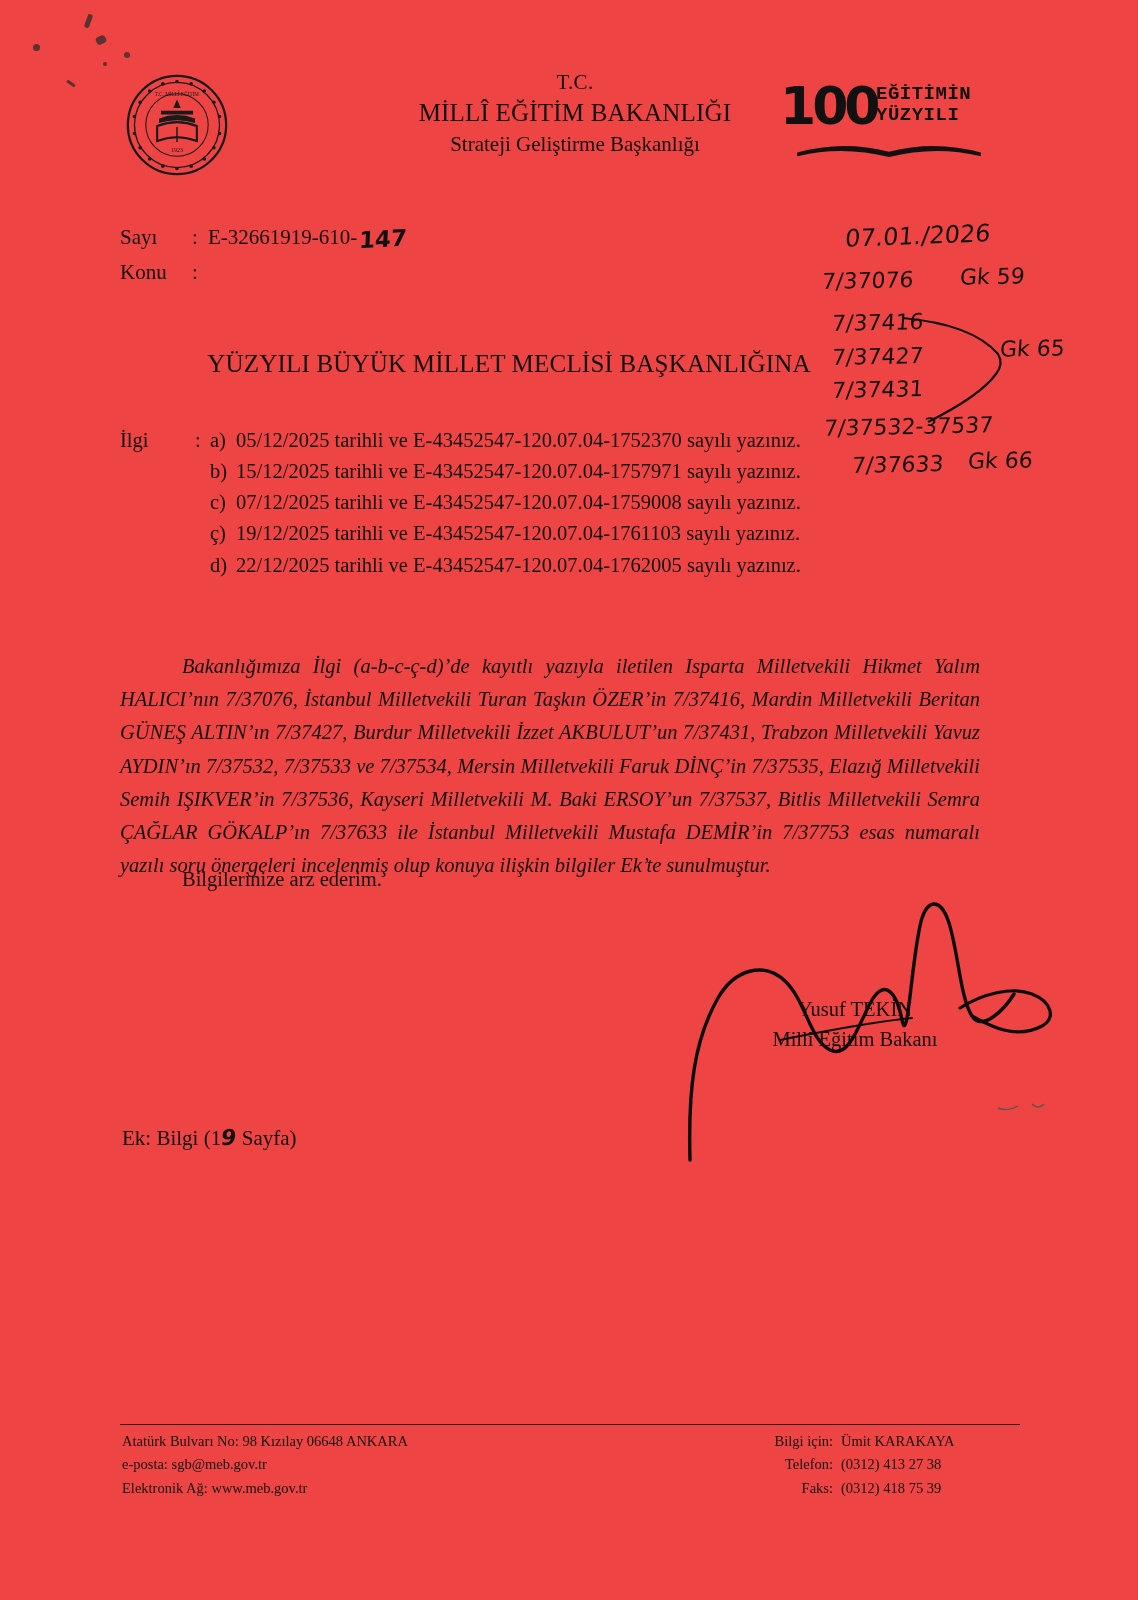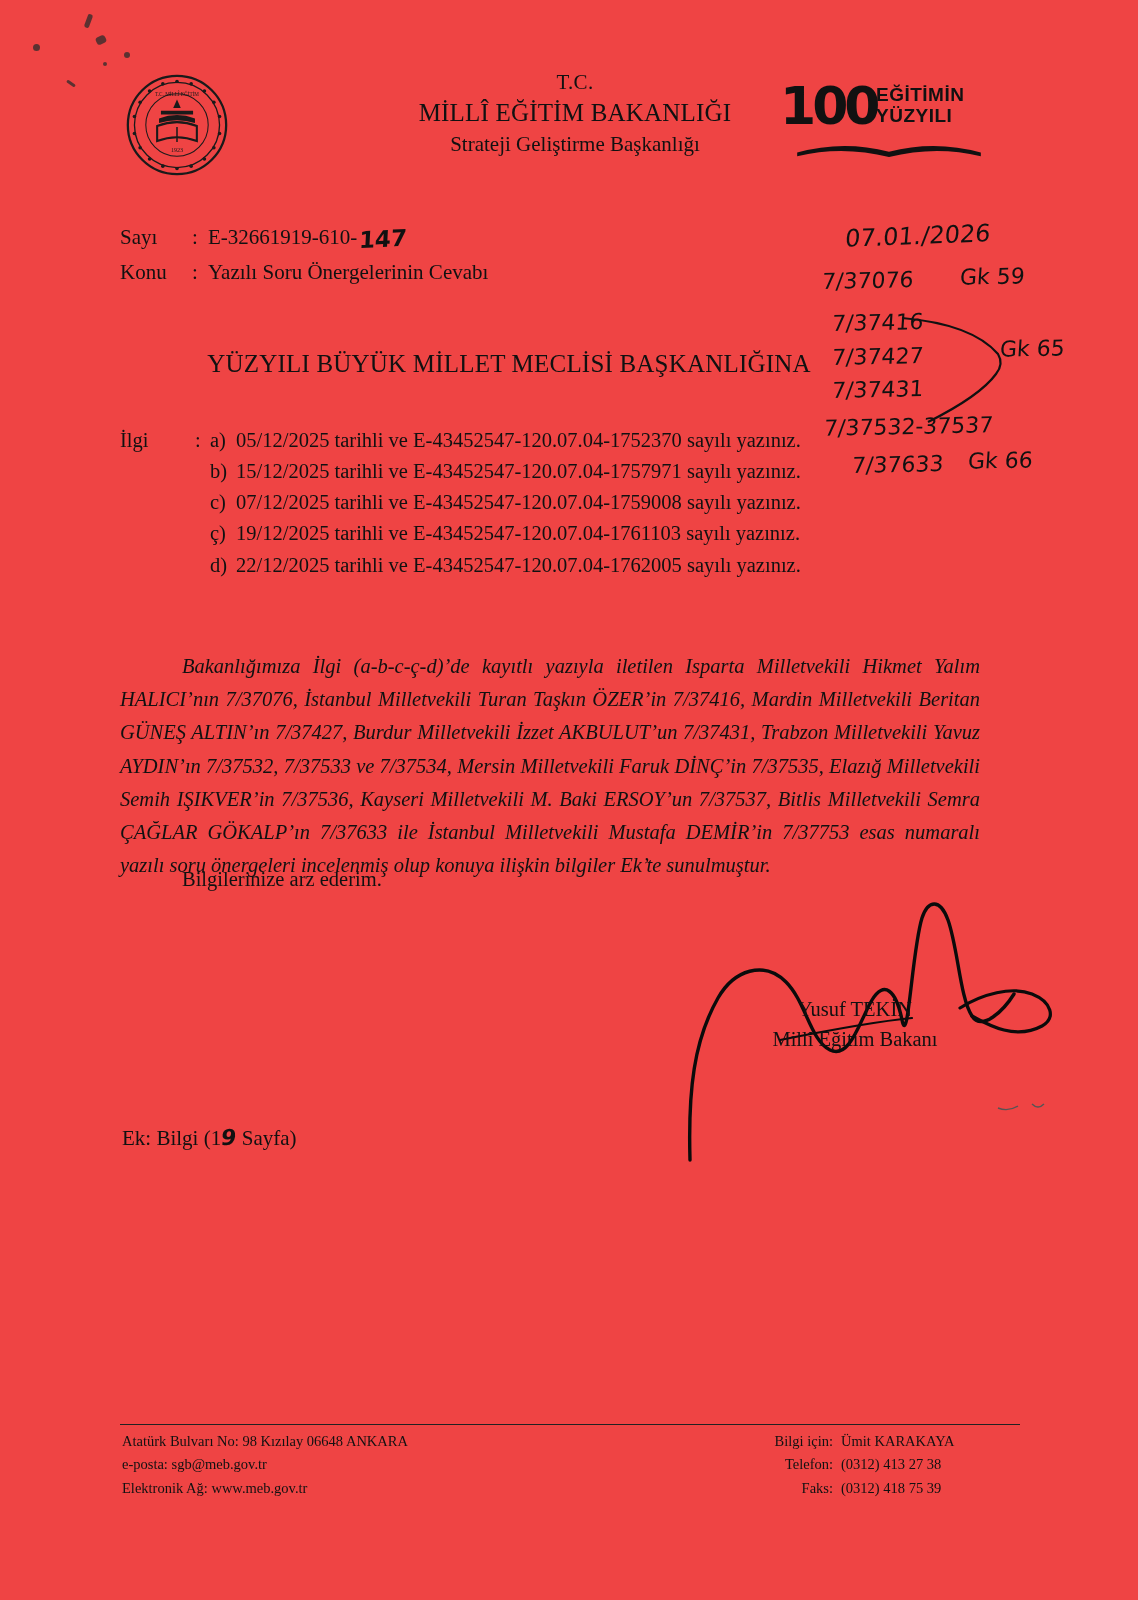--- a/index.html
+++ b/index.html
@@ -72,21 +72,21 @@
     font-weight: bold;
     font-size: 52px;
     letter-spacing: -4px;
     line-height: 1;
     color: #111;
   }
   .logo100 .lines {
     position: absolute;
     left: 96px;
     top: 6px;
-    font-family: Liberation Sans, sans-serif;
+    font-family: Liberation Mono, monospace;
     font-weight: bold;
     font-size: 19px;
     line-height: 1.12;
     letter-spacing: .5px;
   }
   .logo100 .book {
     position: absolute;
     left: 4px;
     top: 60px;
     width: 210px;
@@ -312,21 +312,20 @@
   <div class="meta">
     <div class="meta-row">
       <span class="meta-key">Sayı</span>
       <span class="meta-colon">:</span>
       <span>E-32661919-610-</span>
       <span class="sayi-hand">147</span>
     </div>
     <div class="meta-row">
       <span class="meta-key">Konu</span>
       <span class="meta-colon">:</span>
-      <span>Yazılı Soru Önergelerinin Cevabı</span>
     </div>
   </div>
 
   <div class="hand skew" style="left:845px;top:222px;font-size:24px;">07.01./2026</div>
 
   <div class="hand skew2" style="left:822px;top:268px;">7/37076</div>
   <div class="hand skew2" style="left:960px;top:264px;">Gk 59</div>
 
   <div class="hand skew2" style="left:832px;top:310px;">7/37416</div>
 

